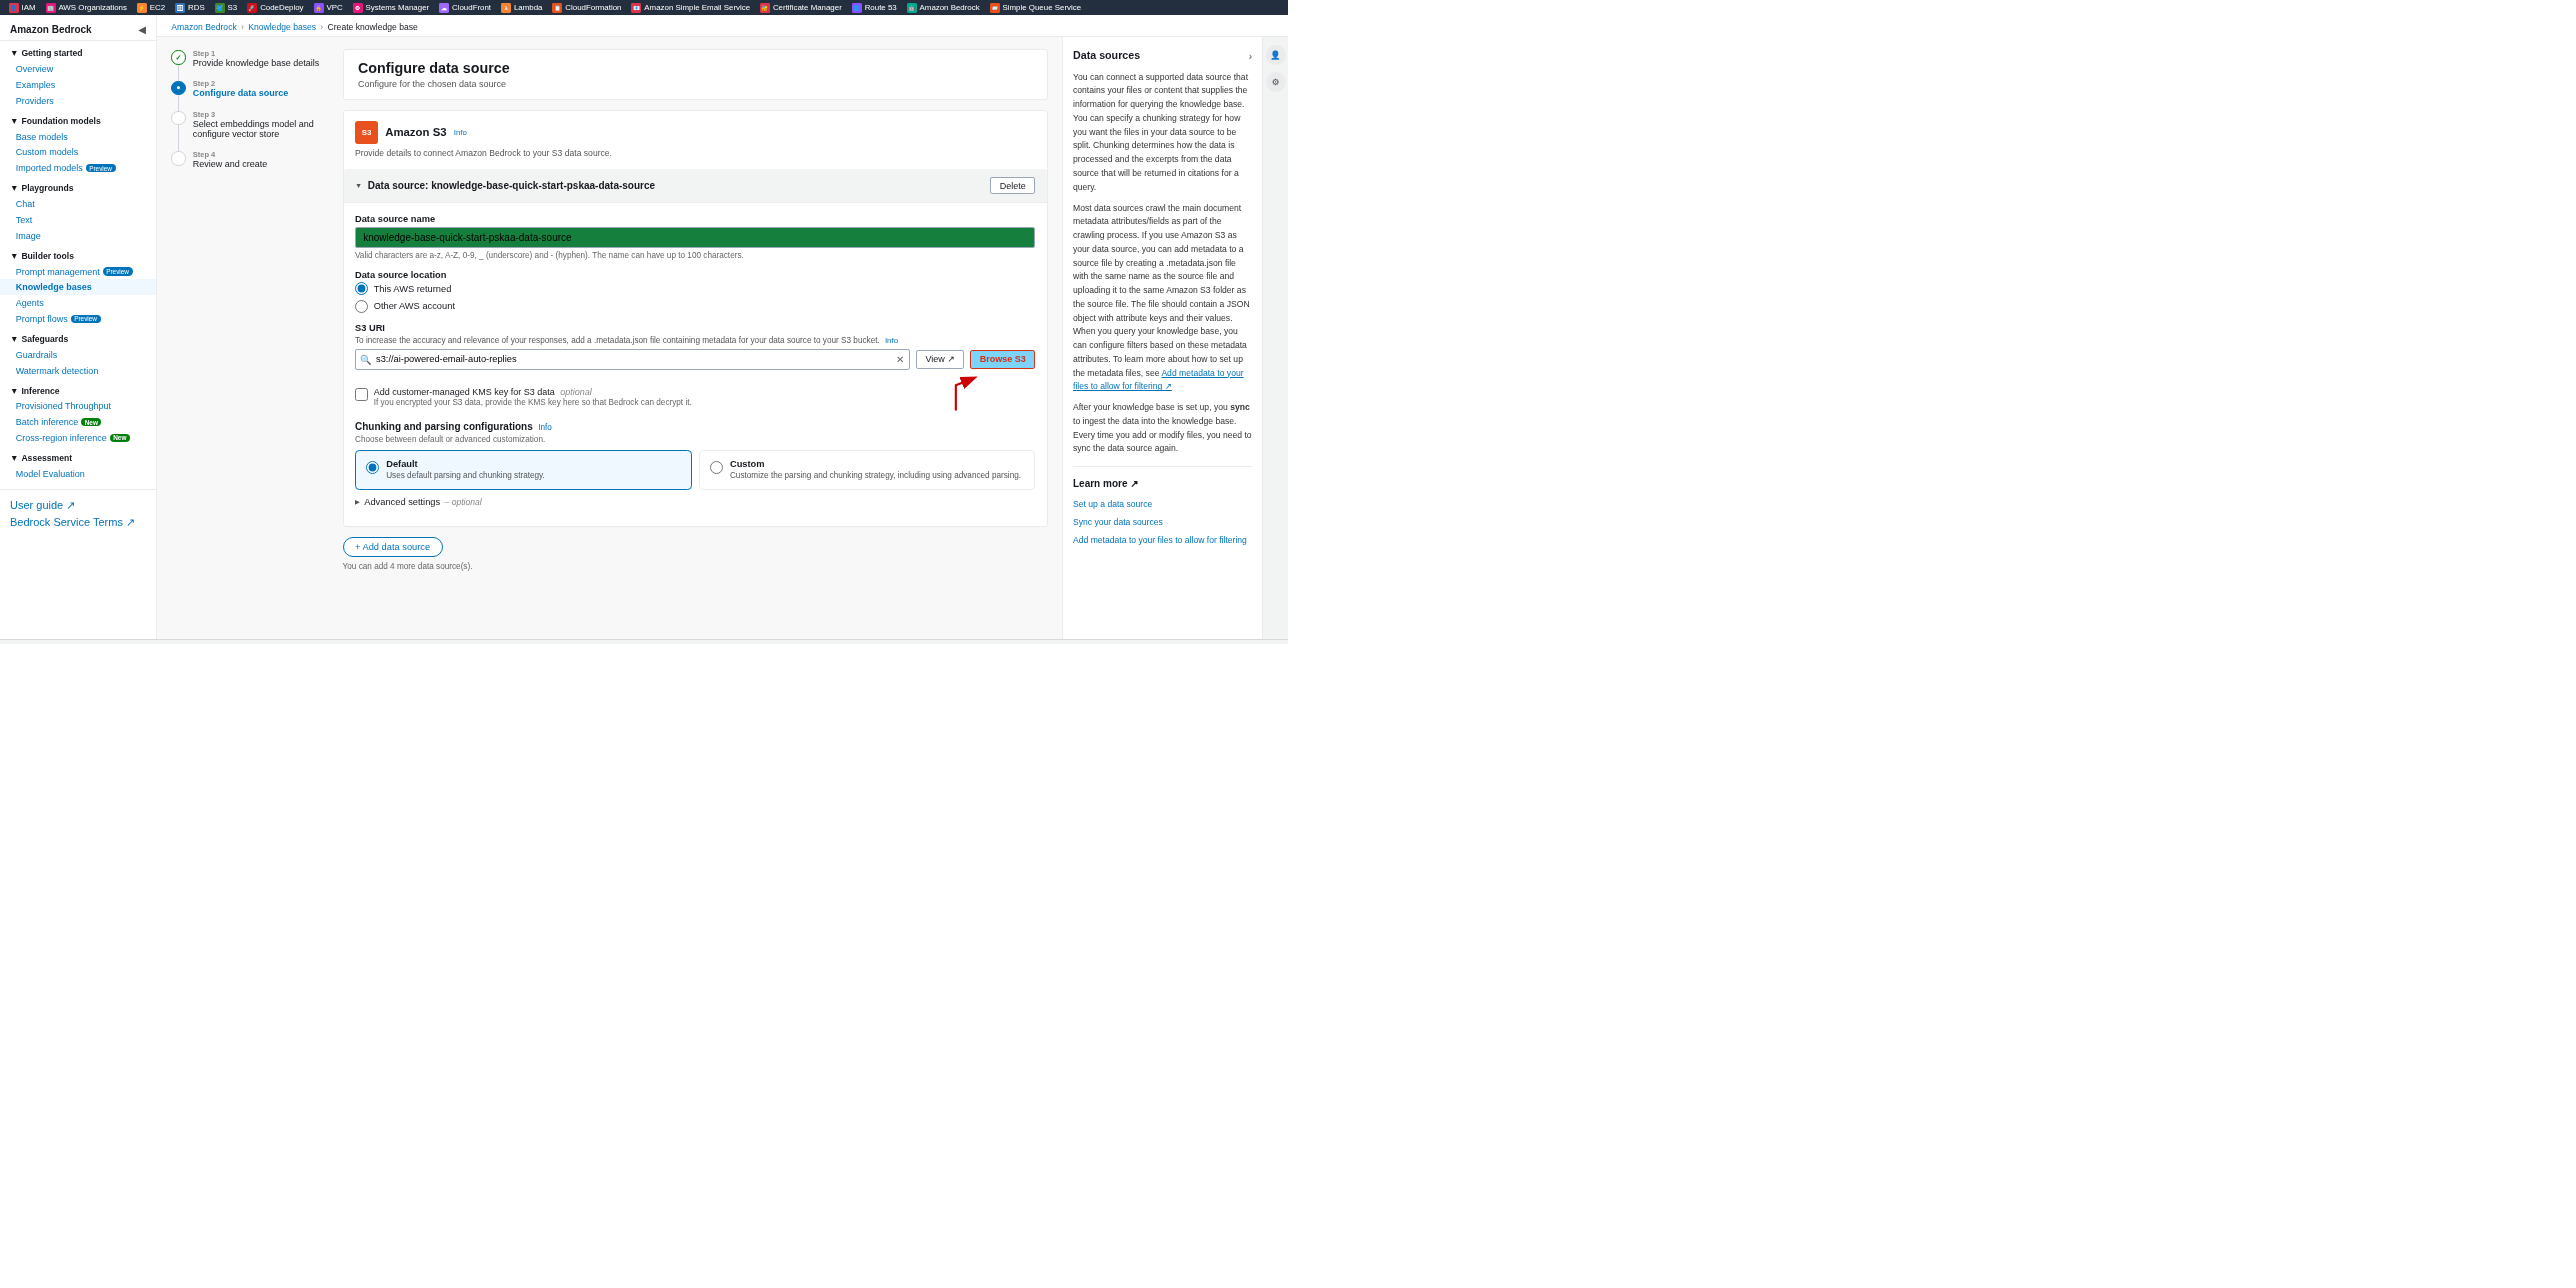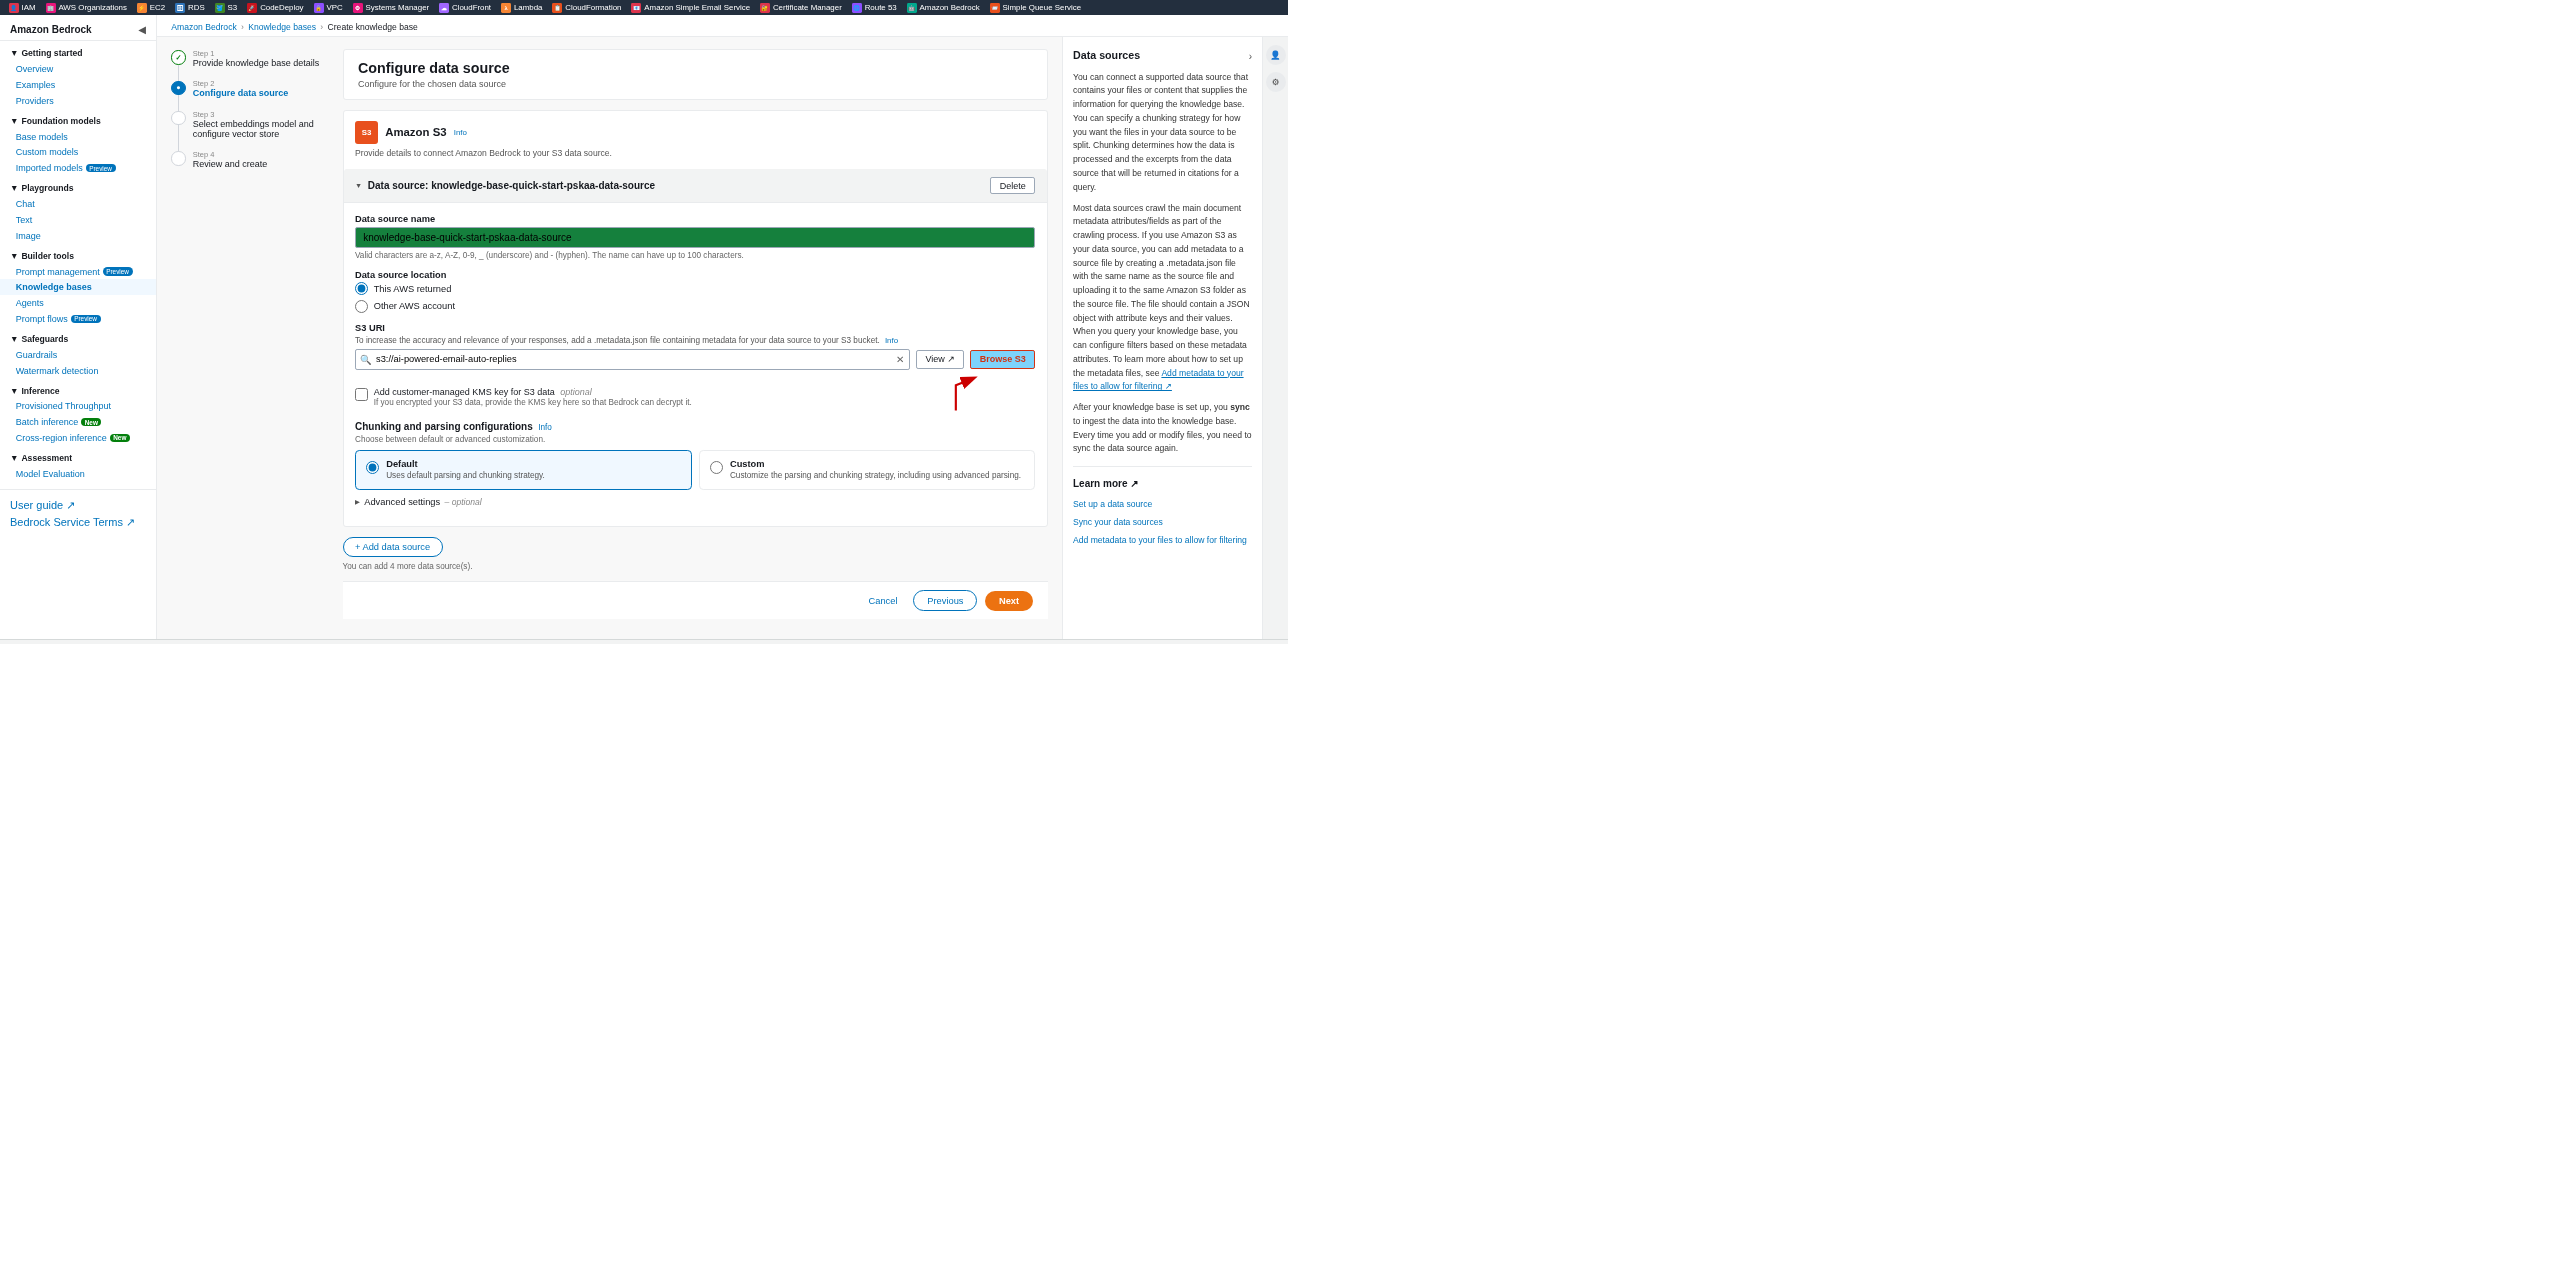--- a/index.html
+++ b/index.html
@@ -186,21 +186,21 @@
     }
     .step-indicator.completed {
       border-color: #037f0c;
       background: #fff;
       color: #037f0c;
     }
     .step-info { flex: 1; }
     .step-label {
       font-size: 7.5px;
       color: #888;
-      font-weight: 400;
+      font-weight: 700;
     }
     .step-title {
       font-size: 9px;
       color: #16191f;
       font-weight: 500;
     }
     .step-title.active { color: #0073bb; font-weight: 600; }
 
     
     #main-panel {
@@ -888,25 +888,20 @@
                   <span style="color:#888; font-style:italic; font-size:8.6px;">– <span>optional</span></span>
                 </div>
               </div>
             </div>
 
             <div>
               <button class="add-datasource-btn">+ Add data source</button>
               <div class="add-datasource-hint">You can add 4 more data source(s).</div>
             </div>
 
-            <div id="bottom-actions">
-              <button class="cancel-btn">Cancel</button>
-              <button class="prev-btn">Previous</button>
-              <button class="next-btn">Next</button>
-            </div>
           </div>
         </div>
       </div>
 
       <div id="right-panel">
         <div id="right-panel-header">
           <span class="right-panel-title">Data sources</span>
           <button style="background:none;border:none;cursor:pointer;font-size:10px;color:#555;">›</button>
         </div>
         <div class="right-panel-body">

